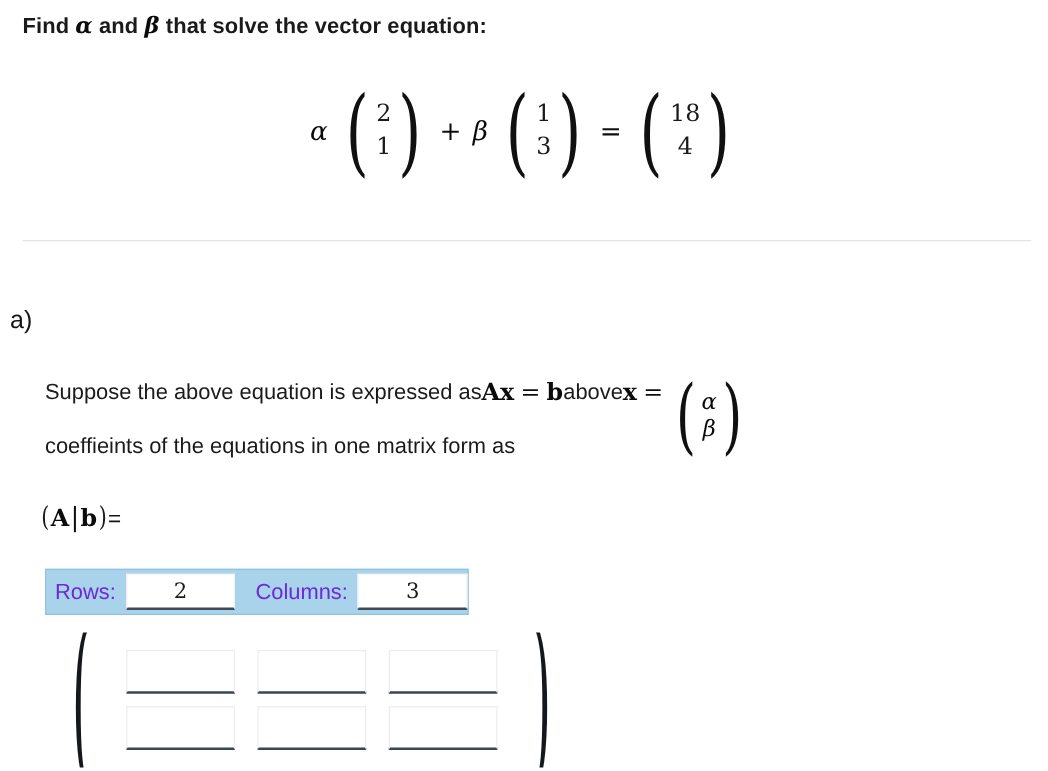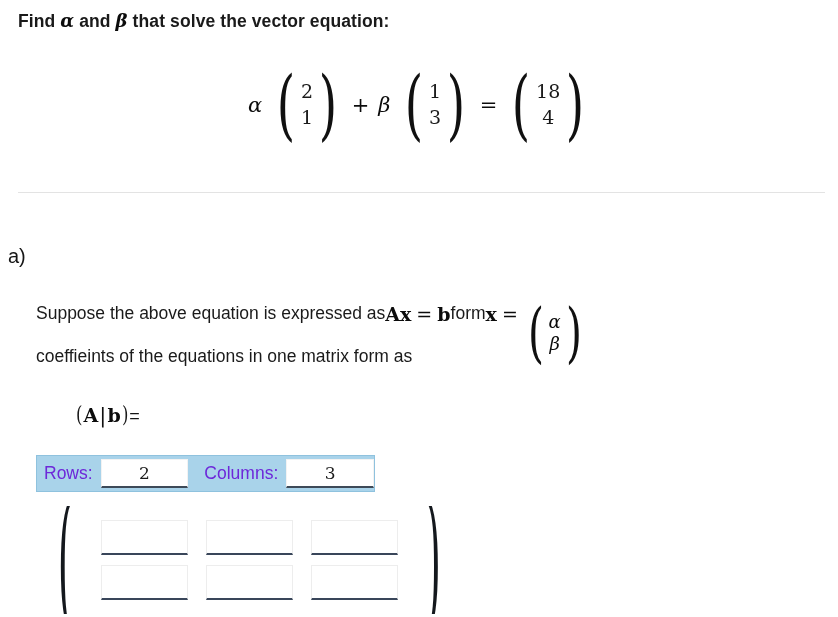--- a/index.html
+++ b/index.html
@@ -132,21 +132,20 @@
     font-size: 17.5px;
     white-space: nowrap;
   }
 
   #augmented-label {
     position: absolute;
     left: 32px;
     top: 402px;
     font-size: 18px;
     white-space: nowrap;
-    margin-left: 43px;
   }
   #augmented-label .abparen {
     font-family: "DejaVu Serif", serif;
     font-size: 22px;
     font-weight: 300;
     display: inline-block;
     transform: scaleX(0.75);
   }
   #augmented-label .bar {
     font-family: "DejaVu Serif", serif;
@@ -282,21 +281,21 @@
 <div id="part-label">a)</div>
 
 <div id="para-line-1">
   <span>Suppose the above equation is expressed as </span>
     <span class="mathbold">A</span>
     <span class="mathbold">x</span>
     <span class="sp"></span>
     <span class="mathop">=</span>
     <span class="sp"></span>
     <span class="mathbold">b</span>
-    <span> form </span>
+    <span> above </span>
     <span class="mathbold">x</span>
     <span class="sp"></span>
     <span class="mathop">=</span>
     <span class="sp"></span>
     <span class="vec">
       <span class="paren">(</span>
       <span class="vec-body">
         <span class="mathvar">α</span>
         <span class="mathvar">β</span>
       </span>

